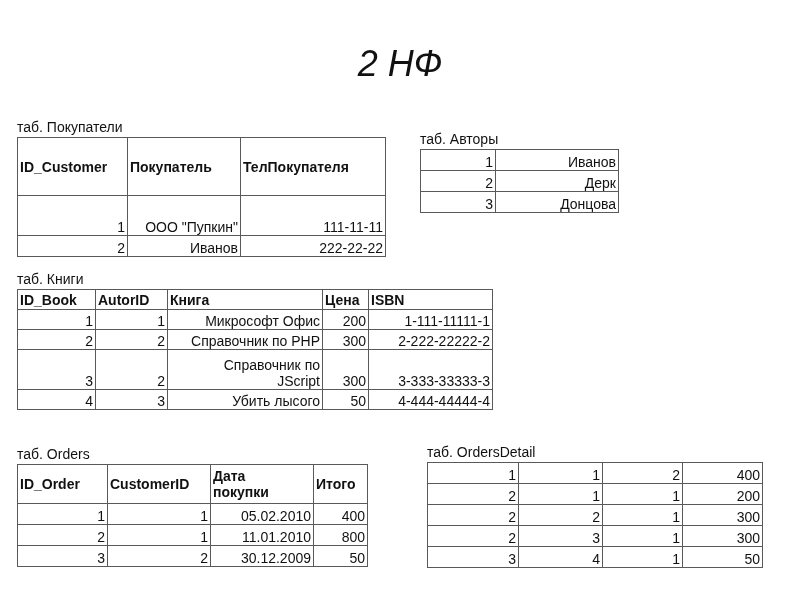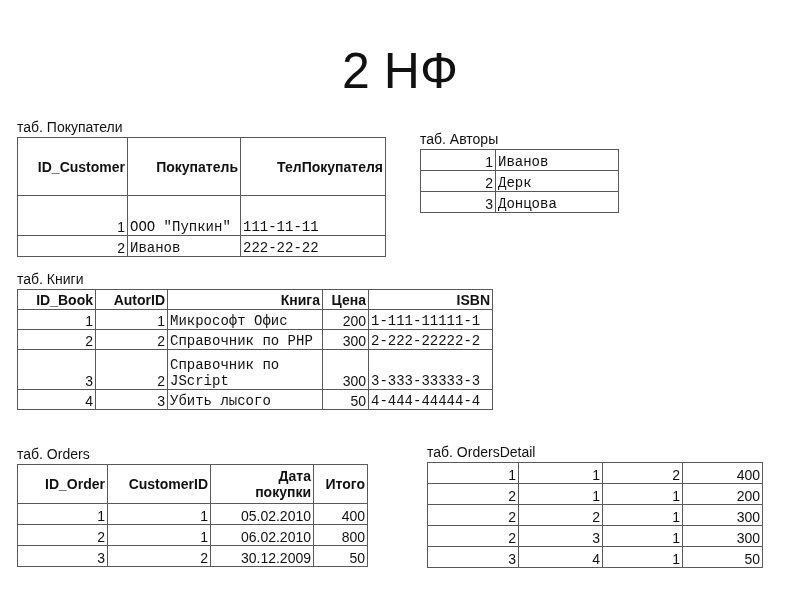--- a/index.html
+++ b/index.html
@@ -11,23 +11,24 @@
     font-family: "Liberation Sans", sans-serif;
     color: #000000;
     overflow: hidden;
   }
   .page-title {
     position: absolute;
     top: 46px;
     left: 0;
     width: 100%;
     text-align: center;
-    font-size: 50px;
+    font-size: 36px;
     line-height: 1;
     color: #111111;
+    font-style: italic;
   }
   .tbl-block { position: absolute; }
   .tbl-label {
     font-size: 14px;
     line-height: 16px;
     height: 16px;
     margin-bottom: 2px;
     white-space: nowrap;
     color: #111111;
   }
@@ -38,27 +39,27 @@
     line-height: 16px;
     color: #111111;
   }
   th, td {
     border: 1px solid #595959;
     padding: 0 2px;
     overflow: hidden;
   }
   th {
     font-weight: bold;
-    text-align: right;
+    text-align: left;
     vertical-align: middle;
     white-space: pre-line;
   }
   td { vertical-align: bottom; }
   td.num { text-align: right; }
-  td.txt { text-align: left; white-space: pre-line; font-family: Liberation Mono, monospace; }
+  td.txt { text-align: right; white-space: pre-line; }
 </style>
 </head>
 <body>
 
 <div class="slide">
 
   <div class="page-title">2 НФ</div>
 
   <div class="tbl-block" style="left:17px; top:119px;">
     <div class="tbl-label">таб. Покупатели</div>
@@ -182,21 +183,21 @@
       </tr>
       <tr style="height:21px">
         <td class="num">1</td>
         <td class="num">1</td>
         <td class="num">05.02.2010</td>
         <td class="num">400</td>
       </tr>
       <tr style="height:21px">
         <td class="num">2</td>
         <td class="num">1</td>
-        <td class="num">06.02.2010</td>
+        <td class="num">11.01.2010</td>
         <td class="num">800</td>
       </tr>
       <tr style="height:21px">
         <td class="num">3</td>
         <td class="num">2</td>
         <td class="num">30.12.2009</td>
         <td class="num">50</td>
       </tr>
     </tbody>
       </table>

